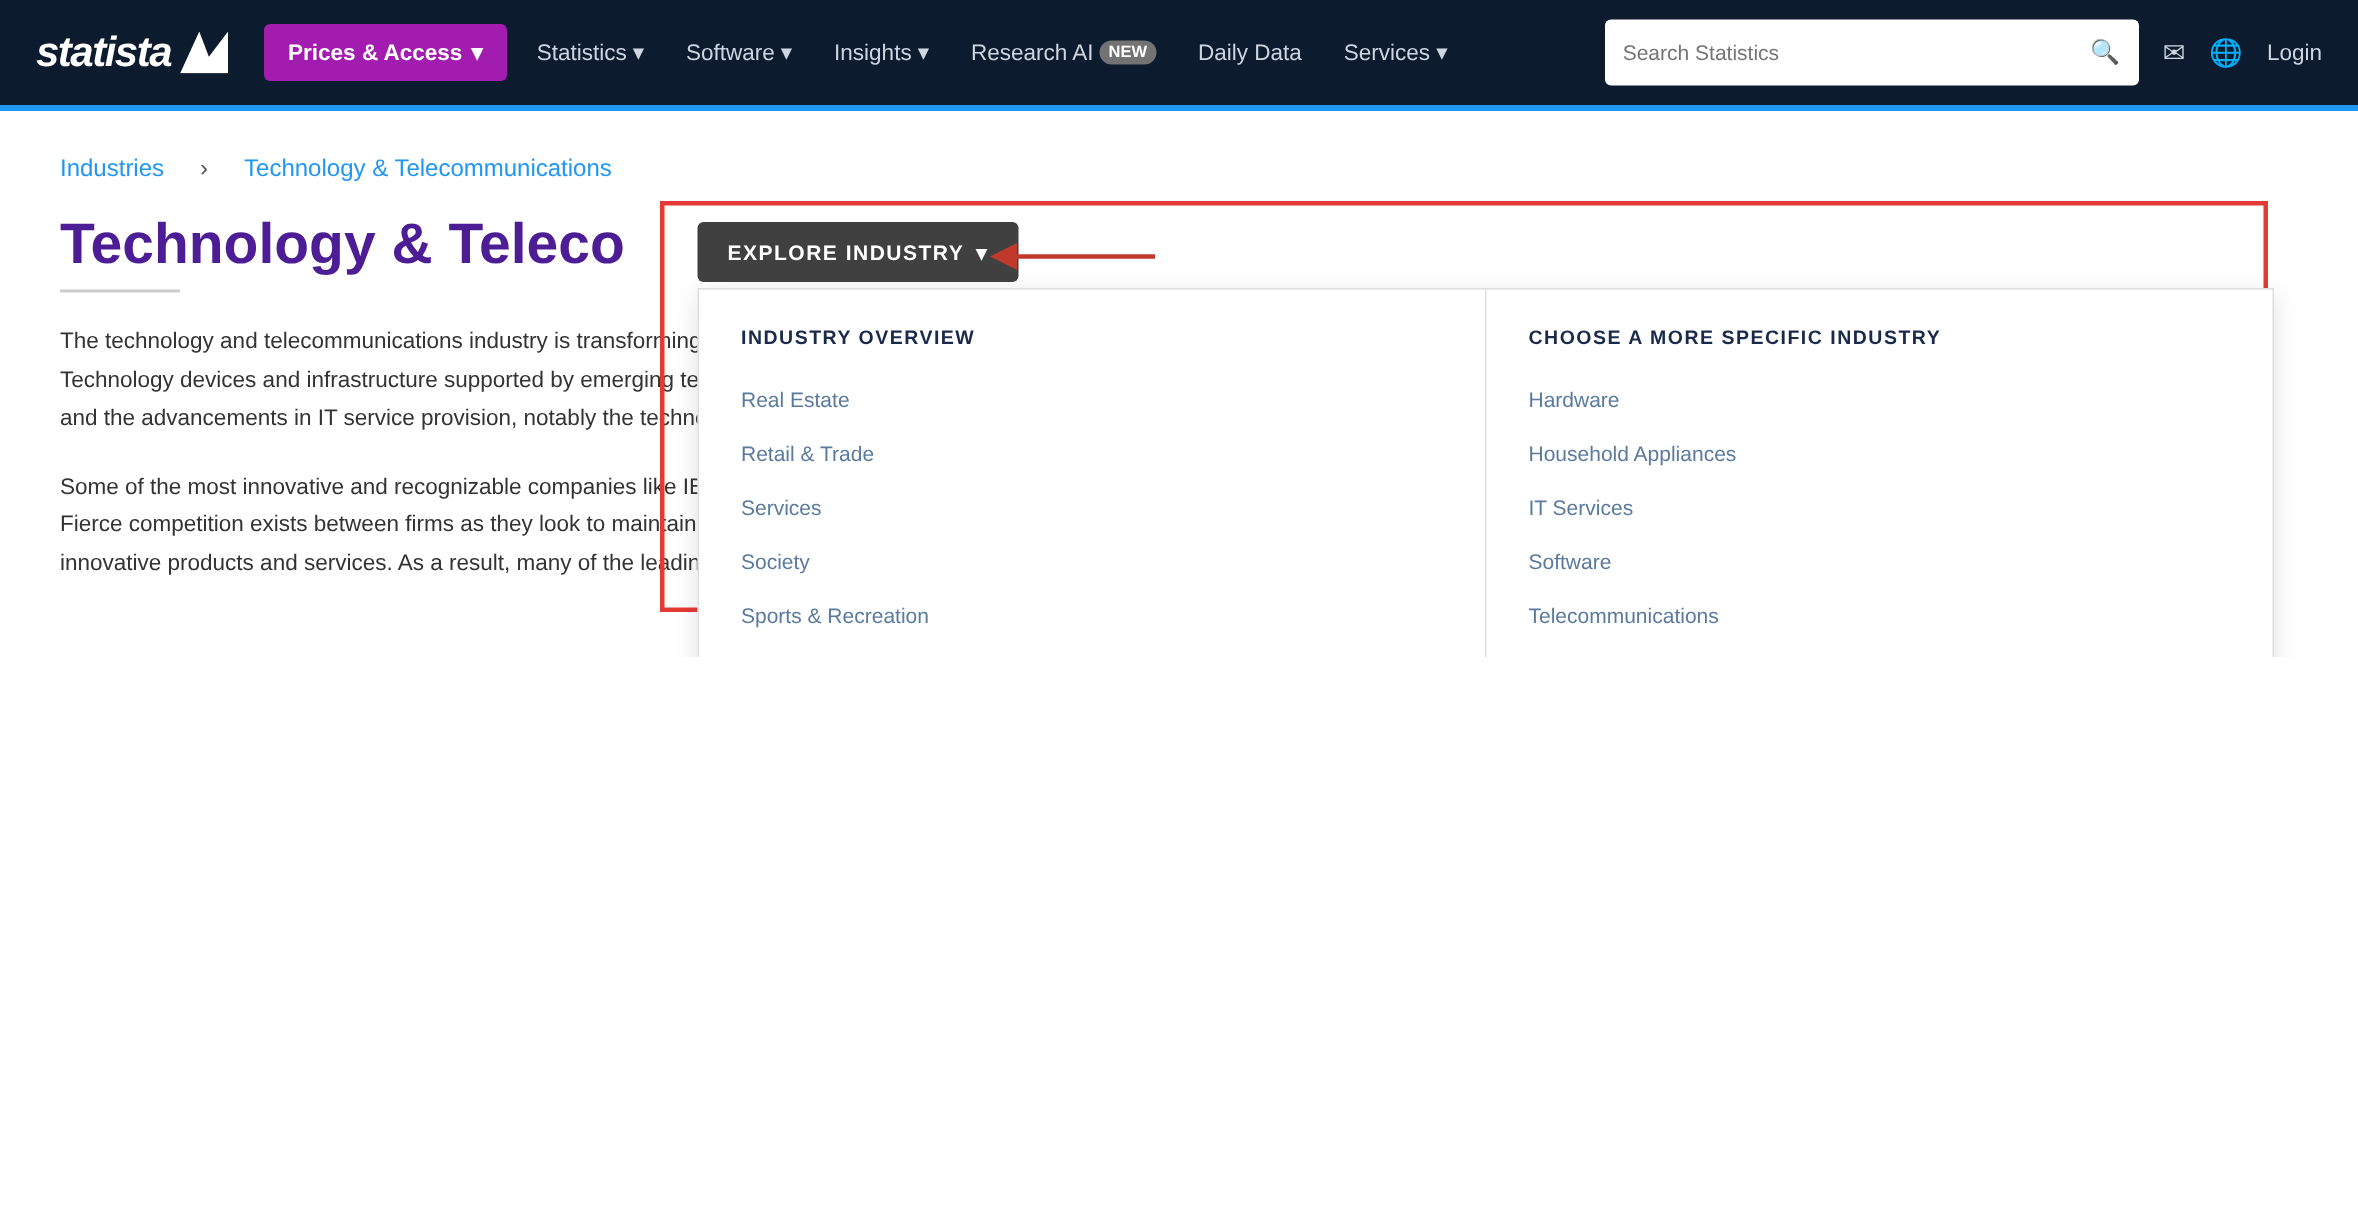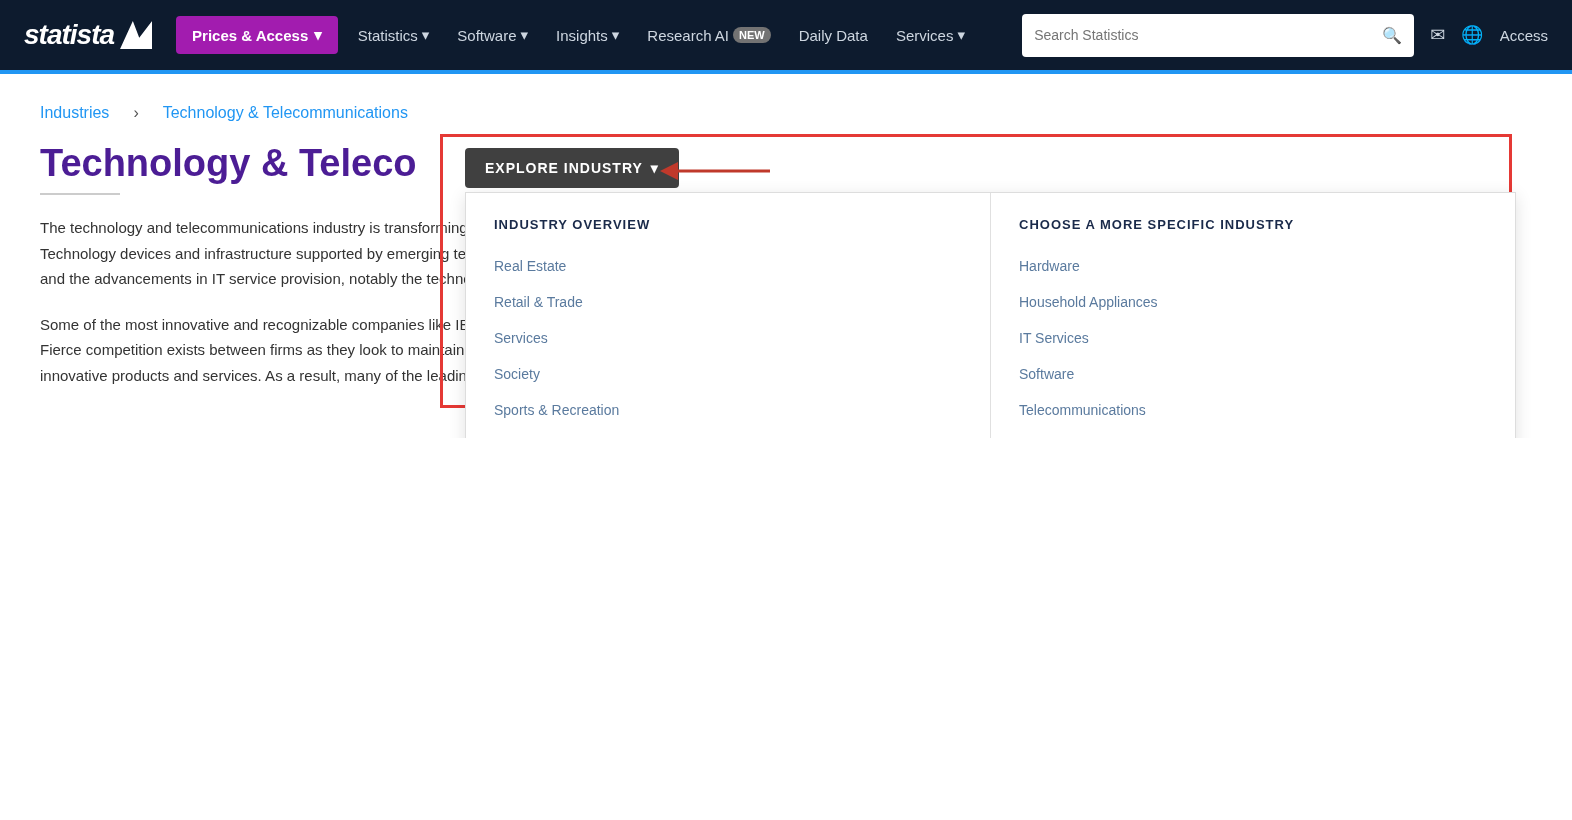--- a/index.html
+++ b/index.html
@@ -74,21 +74,21 @@
       display: flex;
       align-items: center;
       gap: 16px;
     }
     .search-box {
       display: flex;
       align-items: center;
       background: #fff;
       border-radius: 4px;
       padding: 12px 12px;
-      width: 392px;
+      width: 356px;
     }
     .search-box input {
       border: none;
       outline: none;
       font-size: 14px;
       flex: 1;
       background: transparent;
       color: #333;
     }
     .search-icon-btn {
@@ -293,21 +293,21 @@
     </span>
   </nav>
 
   <div class="header-right">
     <div class="search-box">
       <input type="text" placeholder="Search Statistics" style="">
       <button class="search-icon-btn">🔍</button>
     </div>
     <span class="header-icon">✉</span>
     <span class="header-icon">🌐</span>
-    <span class="login-btn">Access</span>
+    <span class="login-btn">Login</span>
   </div>
 </header>
 
 <div class="blue-line"></div>
 
 <div class="main-content">
 
   <div class="breadcrumb">
     <a>Industries</a>
     <span>›</span>

